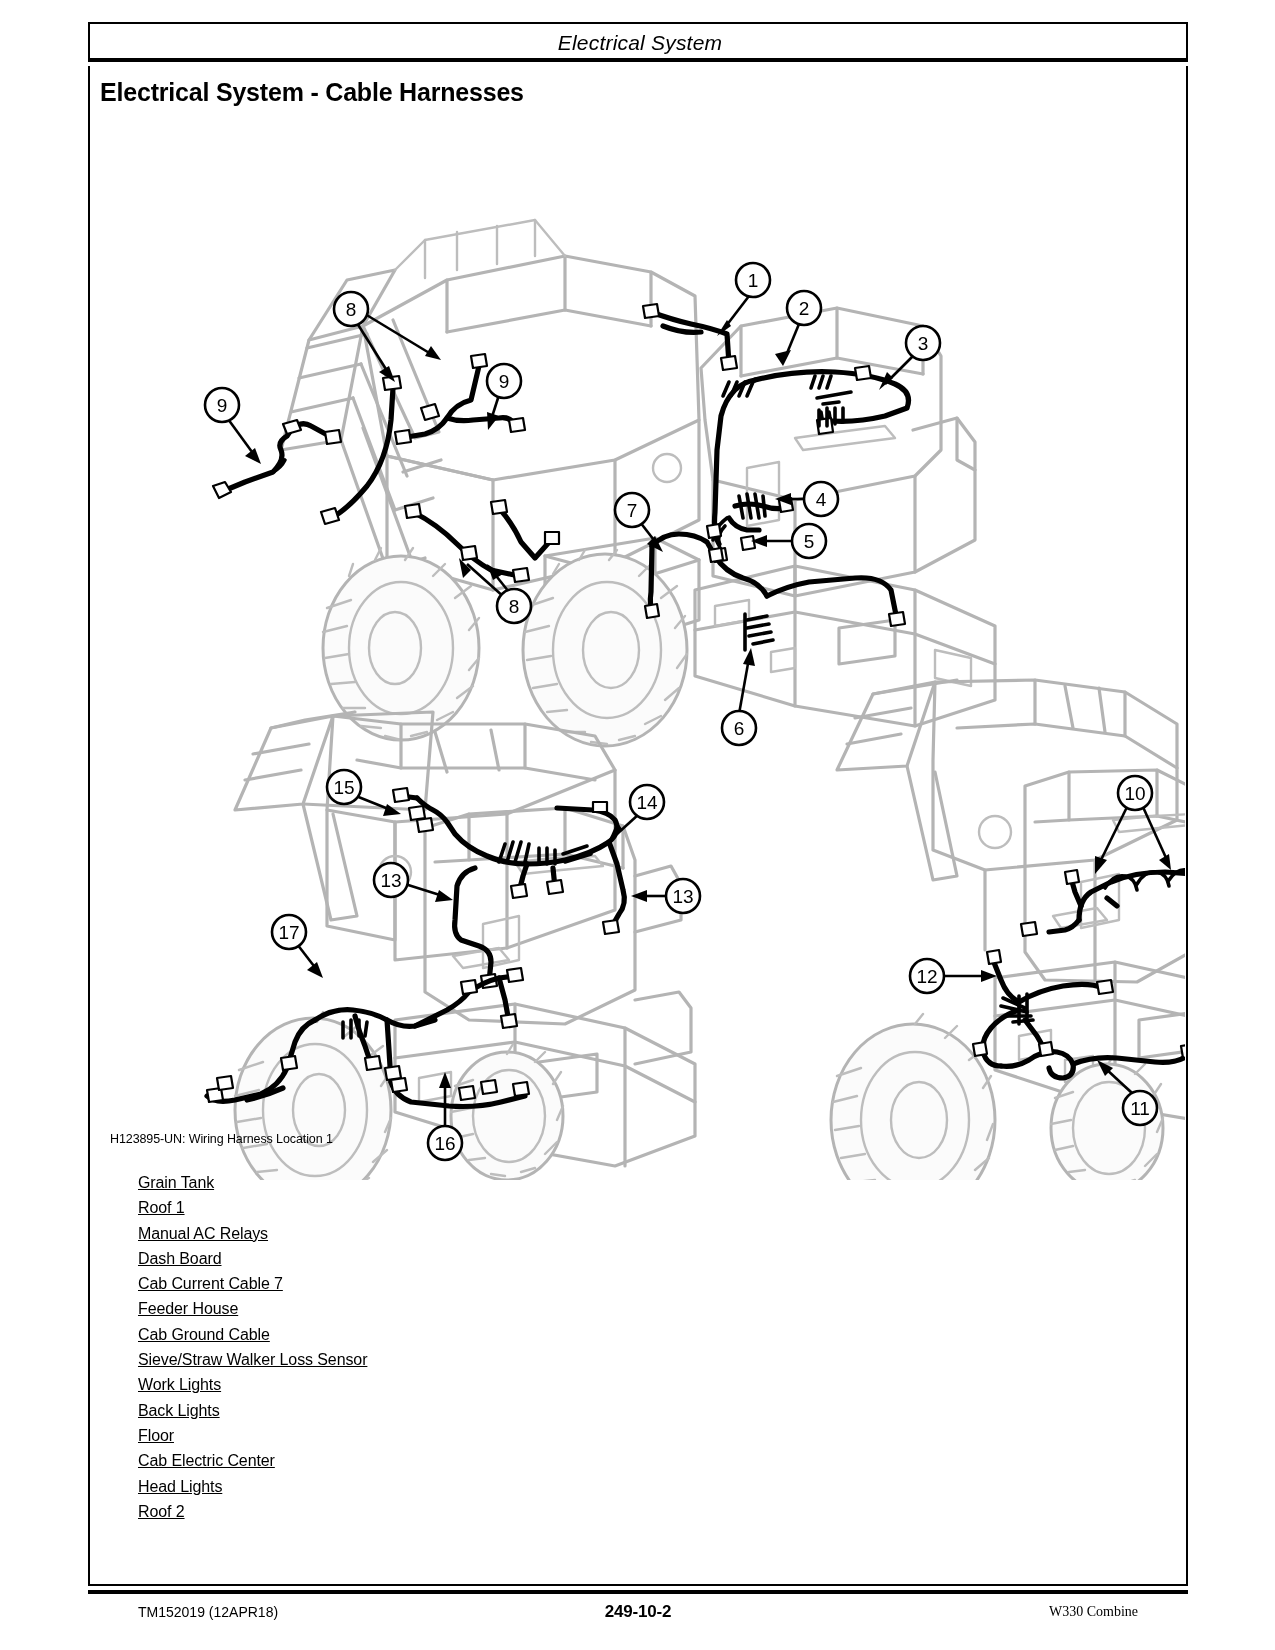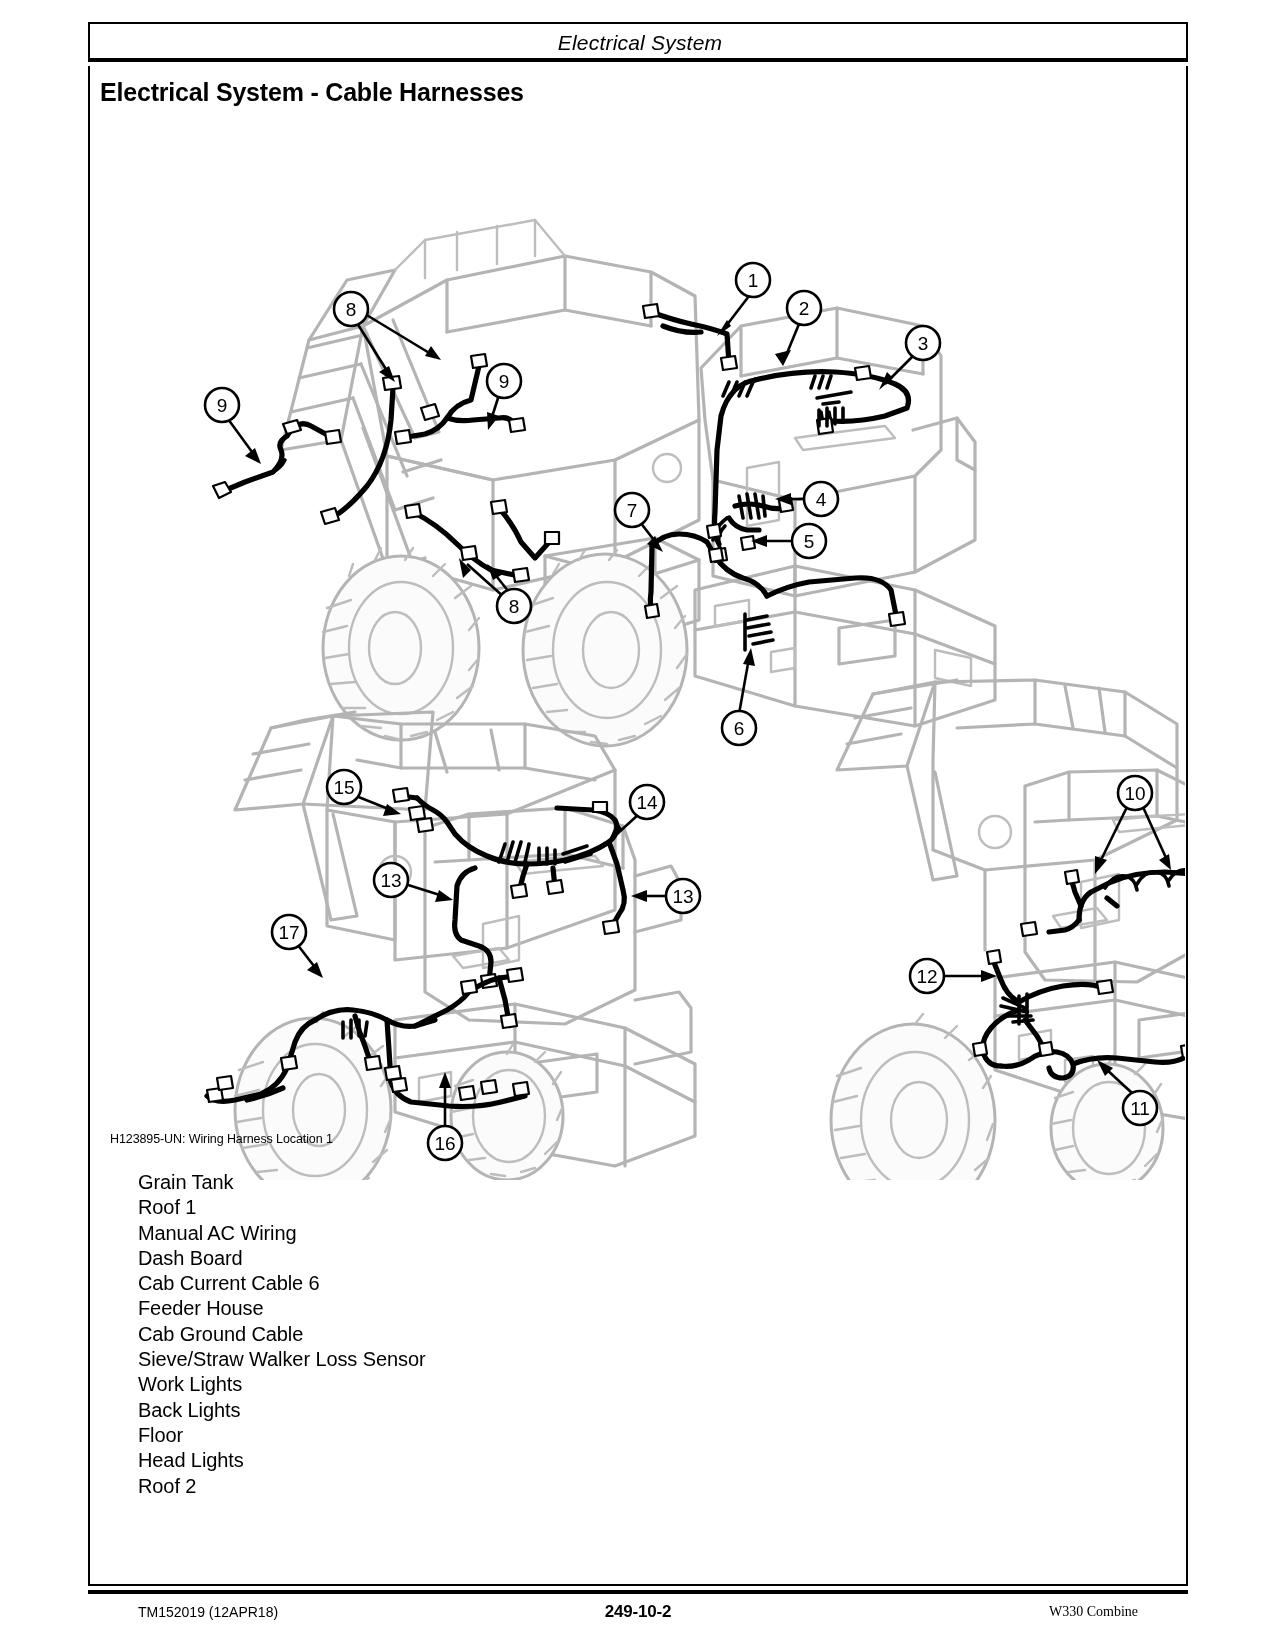--- a/index.html
+++ b/index.html
@@ -93,24 +93,25 @@
   }
 
   
   .legend {
     position: absolute;
     left: 138px;
     top: 1170px;
     width: 600px;
   }
   .legend-item {
-    font-size: 20px;
+    font-size: 16px;
     line-height: 25.3px;
     letter-spacing: -0.1px;
     white-space: nowrap;
+    text-decoration: underline;
   }
 
   
   .footer-rule {
     position: absolute;
     left: 88px;
     top: 1590px;
     width: 1100px;
     height: 4px;
     background: #000;
@@ -716,29 +717,30 @@
         </g>
 
     </svg>
   </div>
 
   <div class="fig-caption">H123895-UN: Wiring Harness Location 1</div>
 
   <div class="legend" id="legend-list">
       <div class="legend-item">Grain Tank</div>
       <div class="legend-item">Roof 1</div>
-      <div class="legend-item">Manual AC Wiring</div>
+      <div class="legend-item">Manual AC Relays</div>
       <div class="legend-item">Dash Board</div>
-      <div class="legend-item">Cab Current Cable 6</div>
+      <div class="legend-item">Cab Current Cable 7</div>
       <div class="legend-item">Feeder House</div>
       <div class="legend-item">Cab Ground Cable</div>
       <div class="legend-item">Sieve/Straw Walker Loss Sensor</div>
       <div class="legend-item">Work Lights</div>
       <div class="legend-item">Back Lights</div>
       <div class="legend-item">Floor</div>
+      <div class="legend-item">Cab Electric Center</div>
       <div class="legend-item">Head Lights</div>
       <div class="legend-item">Roof 2</div>
     </div>
 
   <div class="footer-rule"></div>
   <div class="footer">
     <div class="footer-left">TM152019 (12APR18)</div>
     <div class="footer-center">249-10-2</div>
     <div class="footer-right">W330 Combine</div>
   </div>

